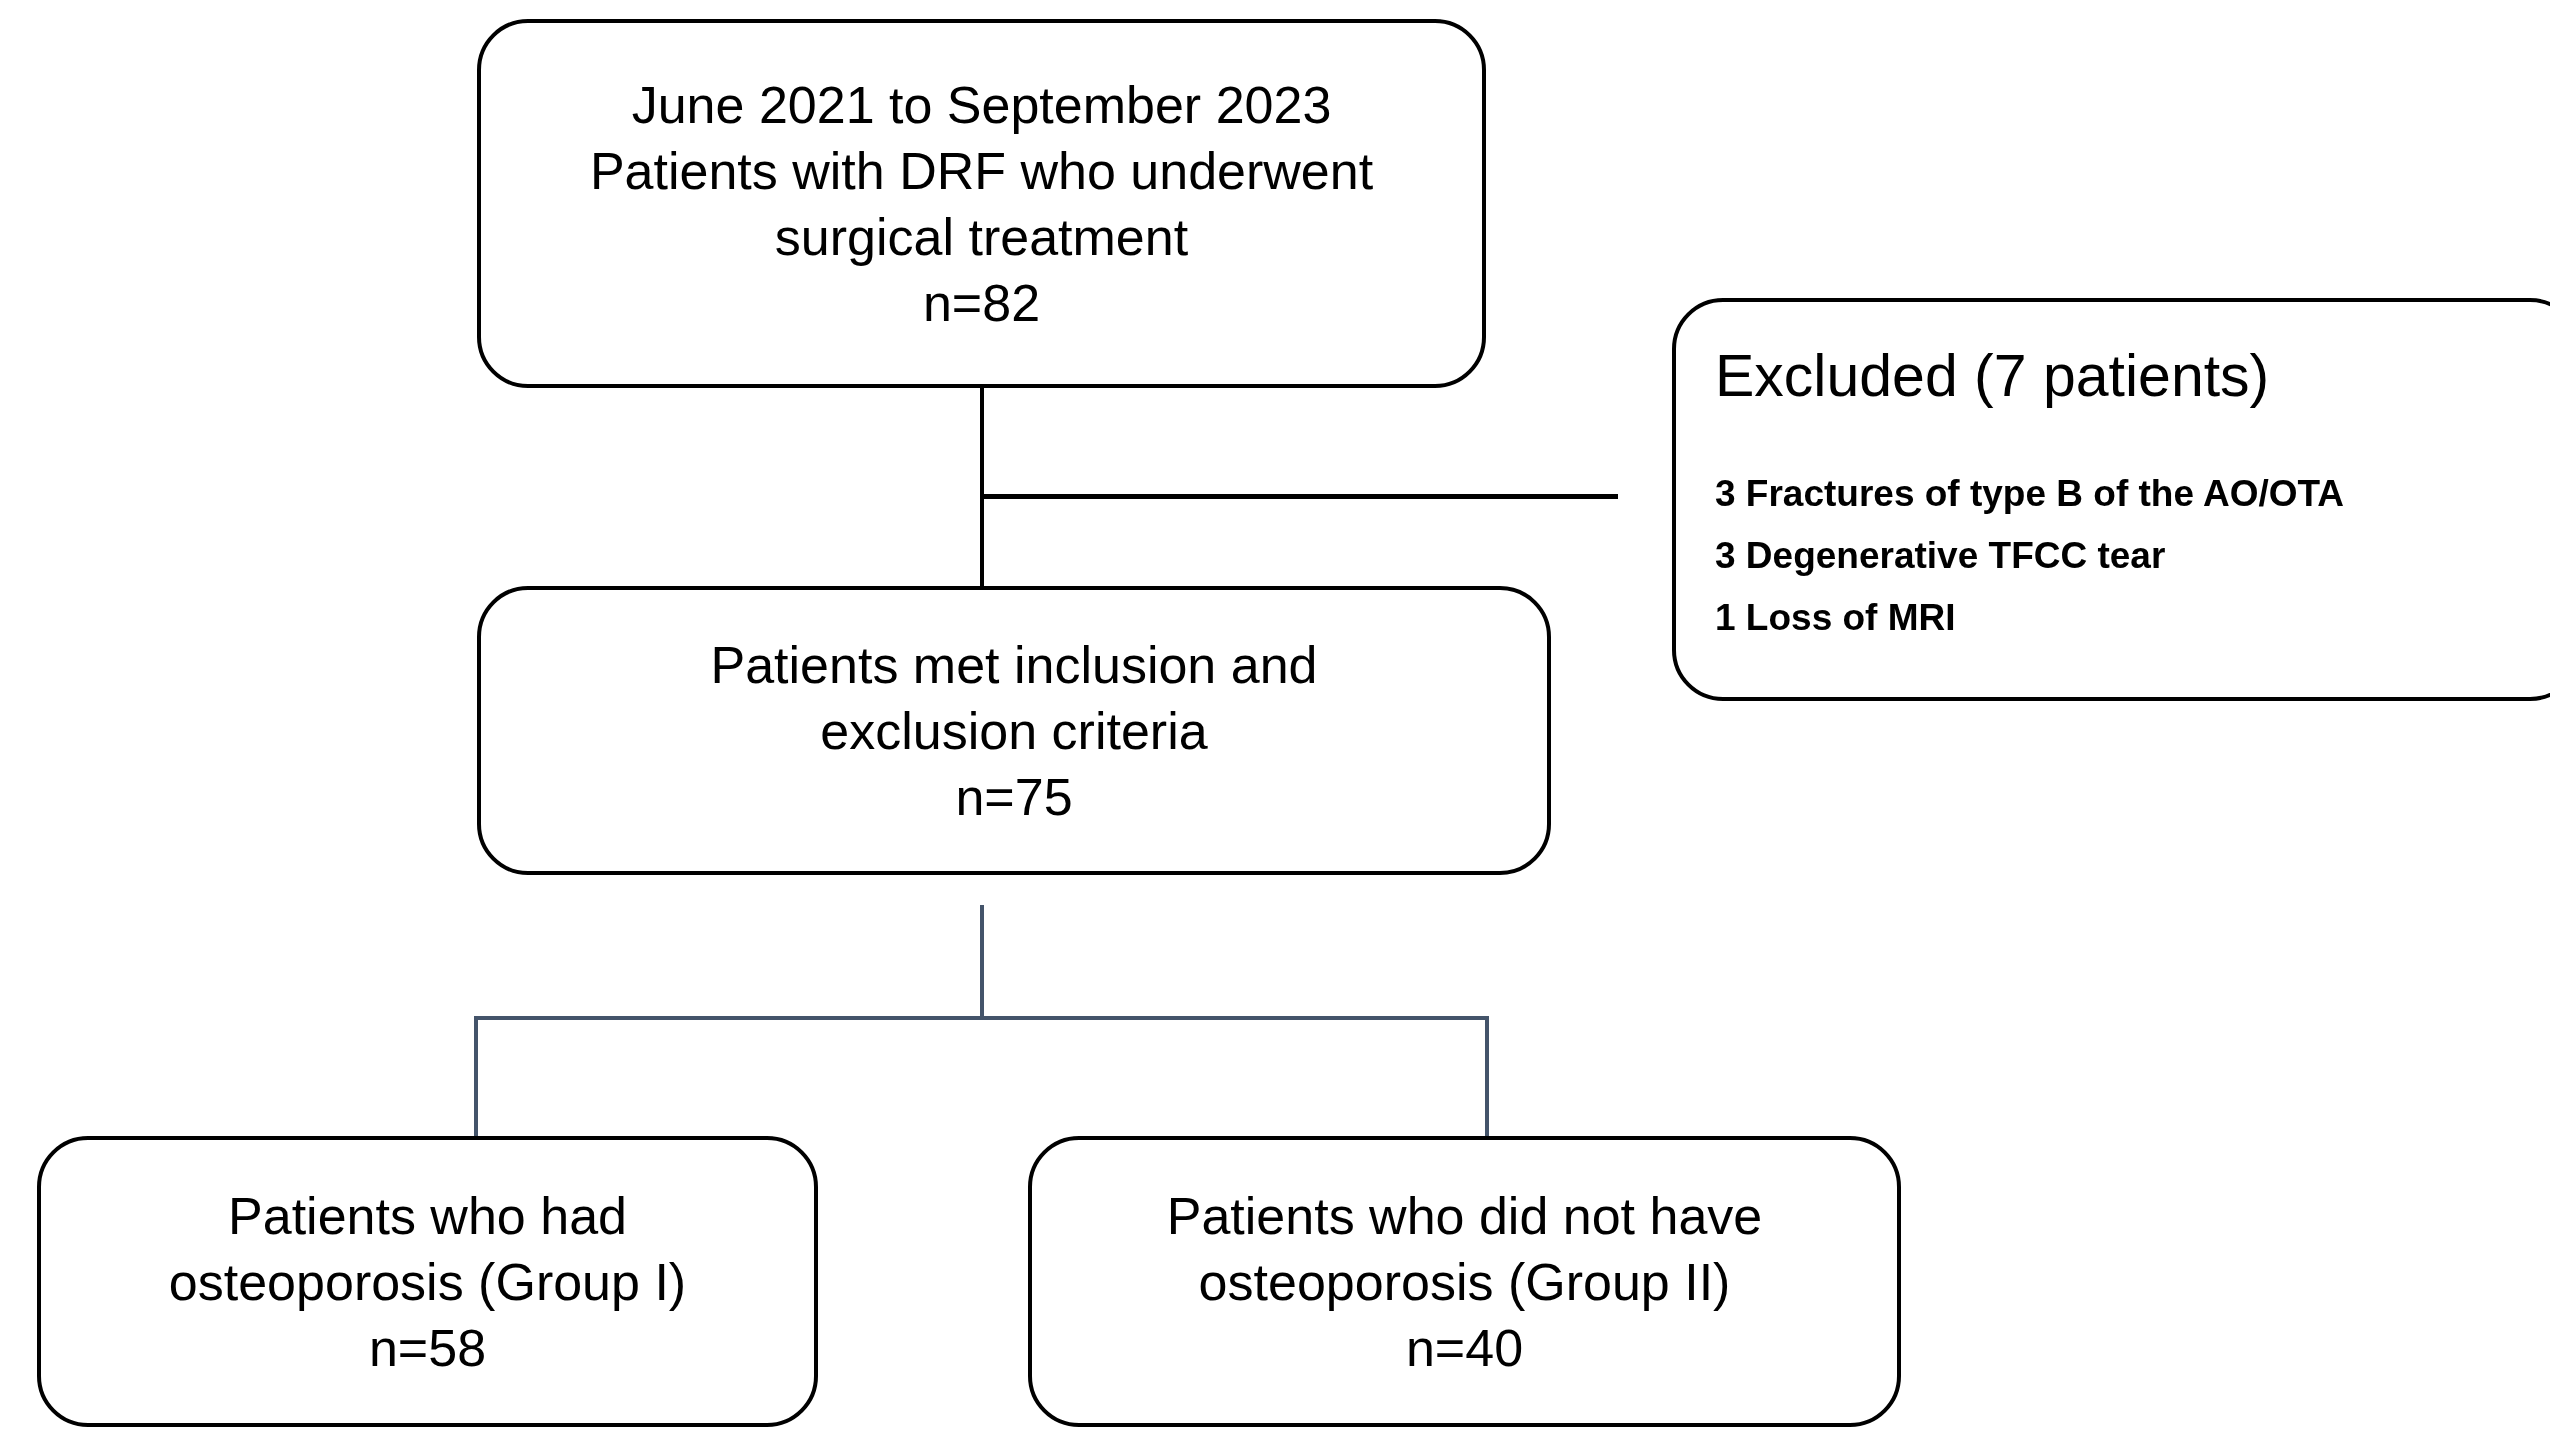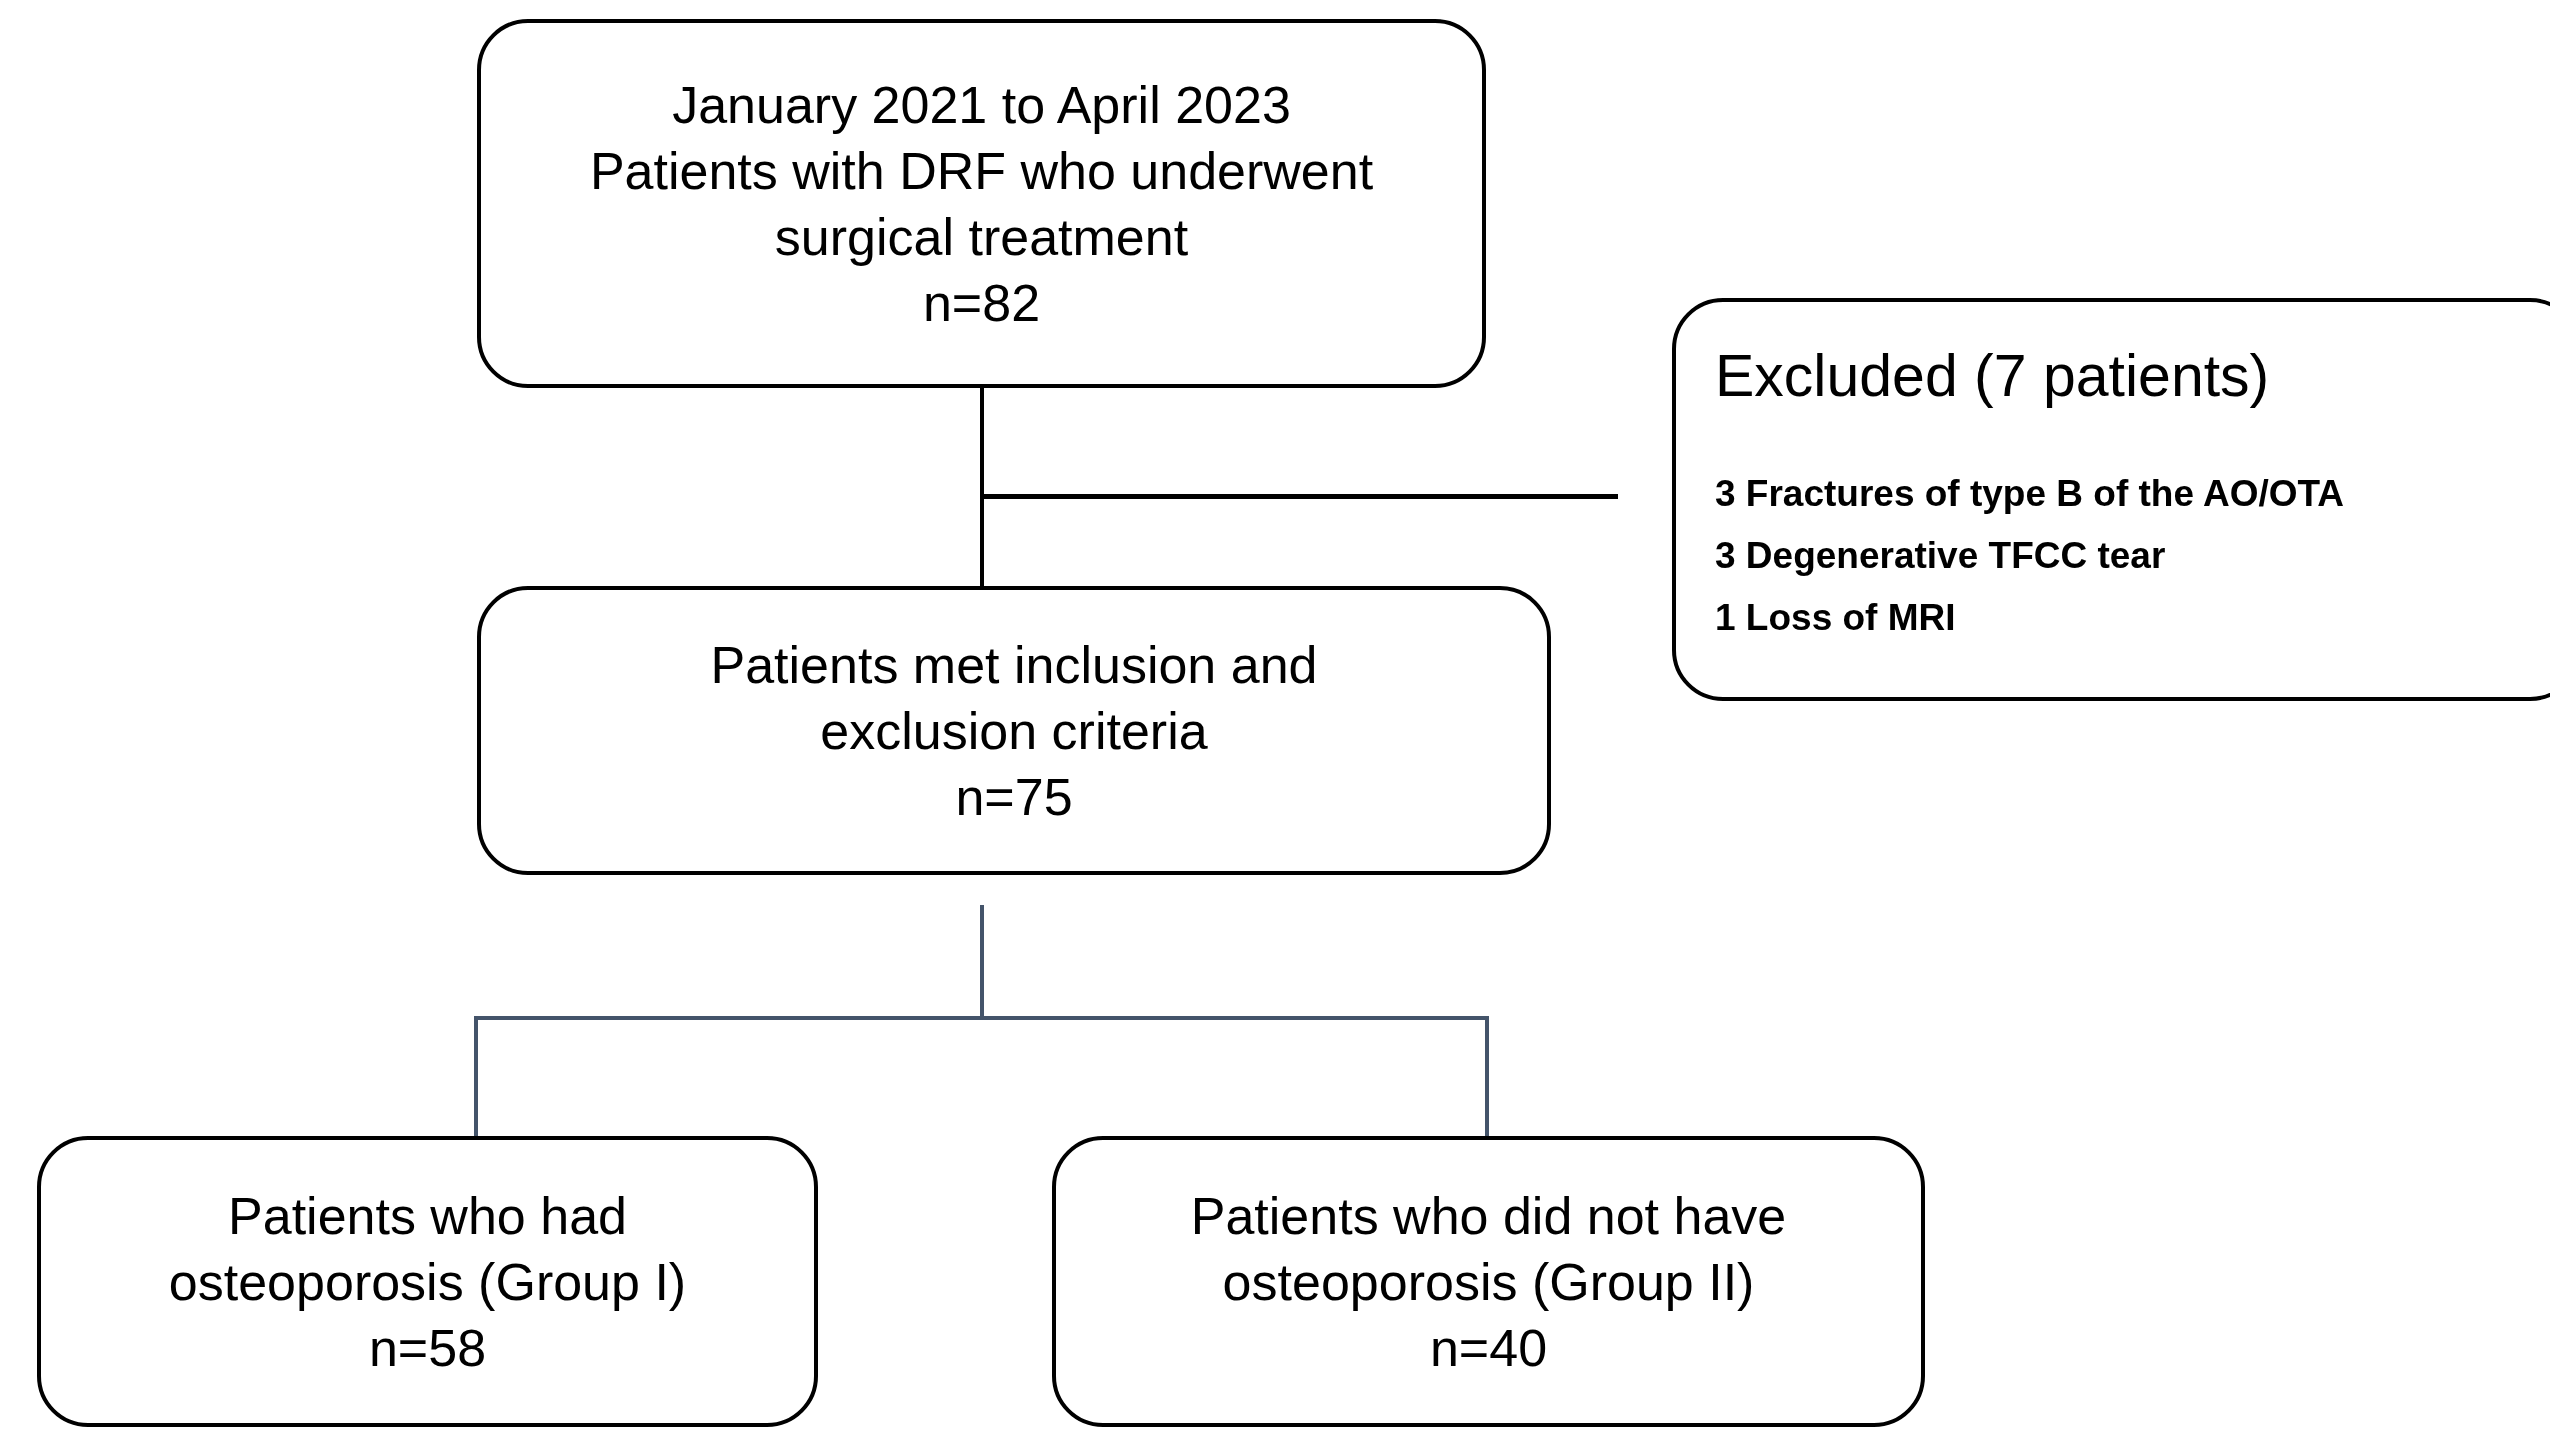--- a/index.html
+++ b/index.html
@@ -29,21 +29,21 @@
     text-align: center;
   }
   .node .line {
     font-size: 52px;
     line-height: 66px;
     white-space: nowrap;
   }
   #node-enrollment { left: 477px;  top: 19px;   width: 1009px; height: 369px; }
   #node-eligible   { left: 477px;  top: 586px;  width: 1074px; height: 289px; }
   #node-group-i    { left: 37px;   top: 1136px; width: 781px; height: 291px; }
-  #node-group-ii   { left: 1052px; top: 1136px; width: 873px; height: 291px; }
+  #node-group-ii   { left: 1028px; top: 1136px; width: 873px; height: 291px; }
   #node-excluded {
     left: 1672px; top: 298px; width: 909px; height: 403px;
     justify-content: flex-start;
     align-items: flex-start;
     text-align: left;
     padding: 38px 16.4px 0 39px;
   }
   .excluded-heading {
     font-size: 59px;
     line-height: 72px;
@@ -72,21 +72,21 @@
 <div id="canvas" style="--background: #ffffff; --text: #000000; --box-border: #000000; --connector-primary: #000000; --connector-secondary: #44546a;">
 
   <div class="connector black" id="conn-v1"></div>
   <div class="connector black" id="conn-h-excluded"></div>
   <div class="connector slate" id="conn-stem"></div>
   <div class="connector slate" id="conn-bar"></div>
   <div class="connector slate" id="conn-drop-left"></div>
   <div class="connector slate" id="conn-drop-right"></div>
 
   <div class="node" id="node-enrollment">
-    <div class="line">January 2021 to April 2023</div>
+    <div class="line">June 2021 to September 2023</div>
     <div class="line">Patients with DRF who underwent</div>
     <div class="line">surgical treatment</div>
     <div class="line">n=82</div>
   </div>
 
   <div class="node" id="node-excluded">
     <div class="excluded-heading">Excluded (7 patients)</div>
     <div class="excluded-item">3 Fractures of type B of the AO/OTA</div>
     <div class="excluded-item">3 Degenerative TFCC tear</div>
     <div class="excluded-item">1 Loss of MRI</div>

